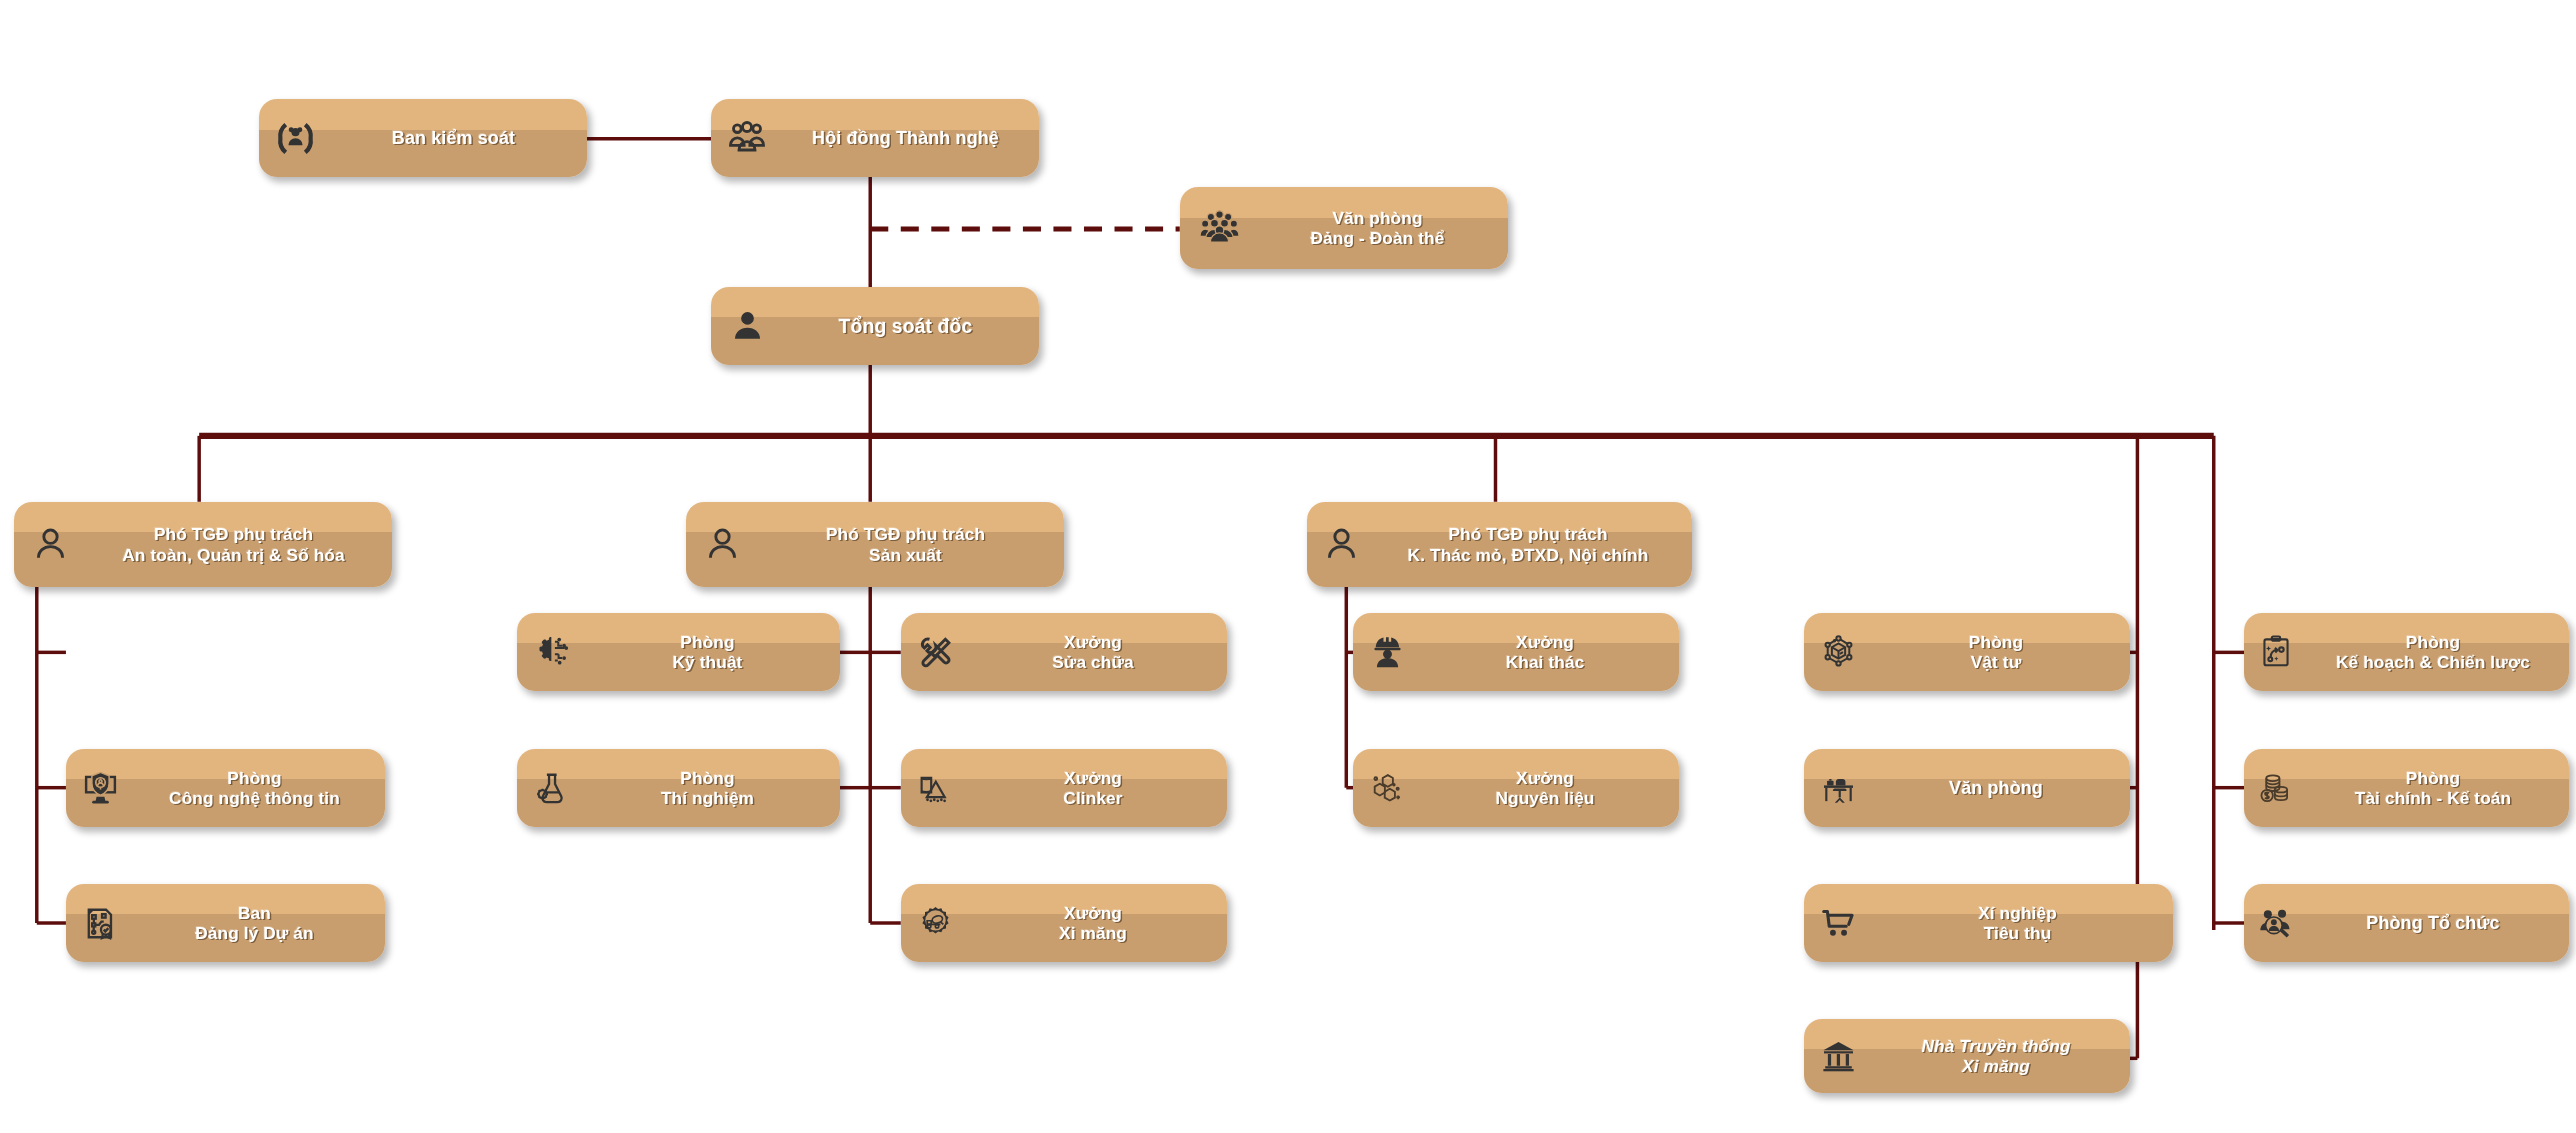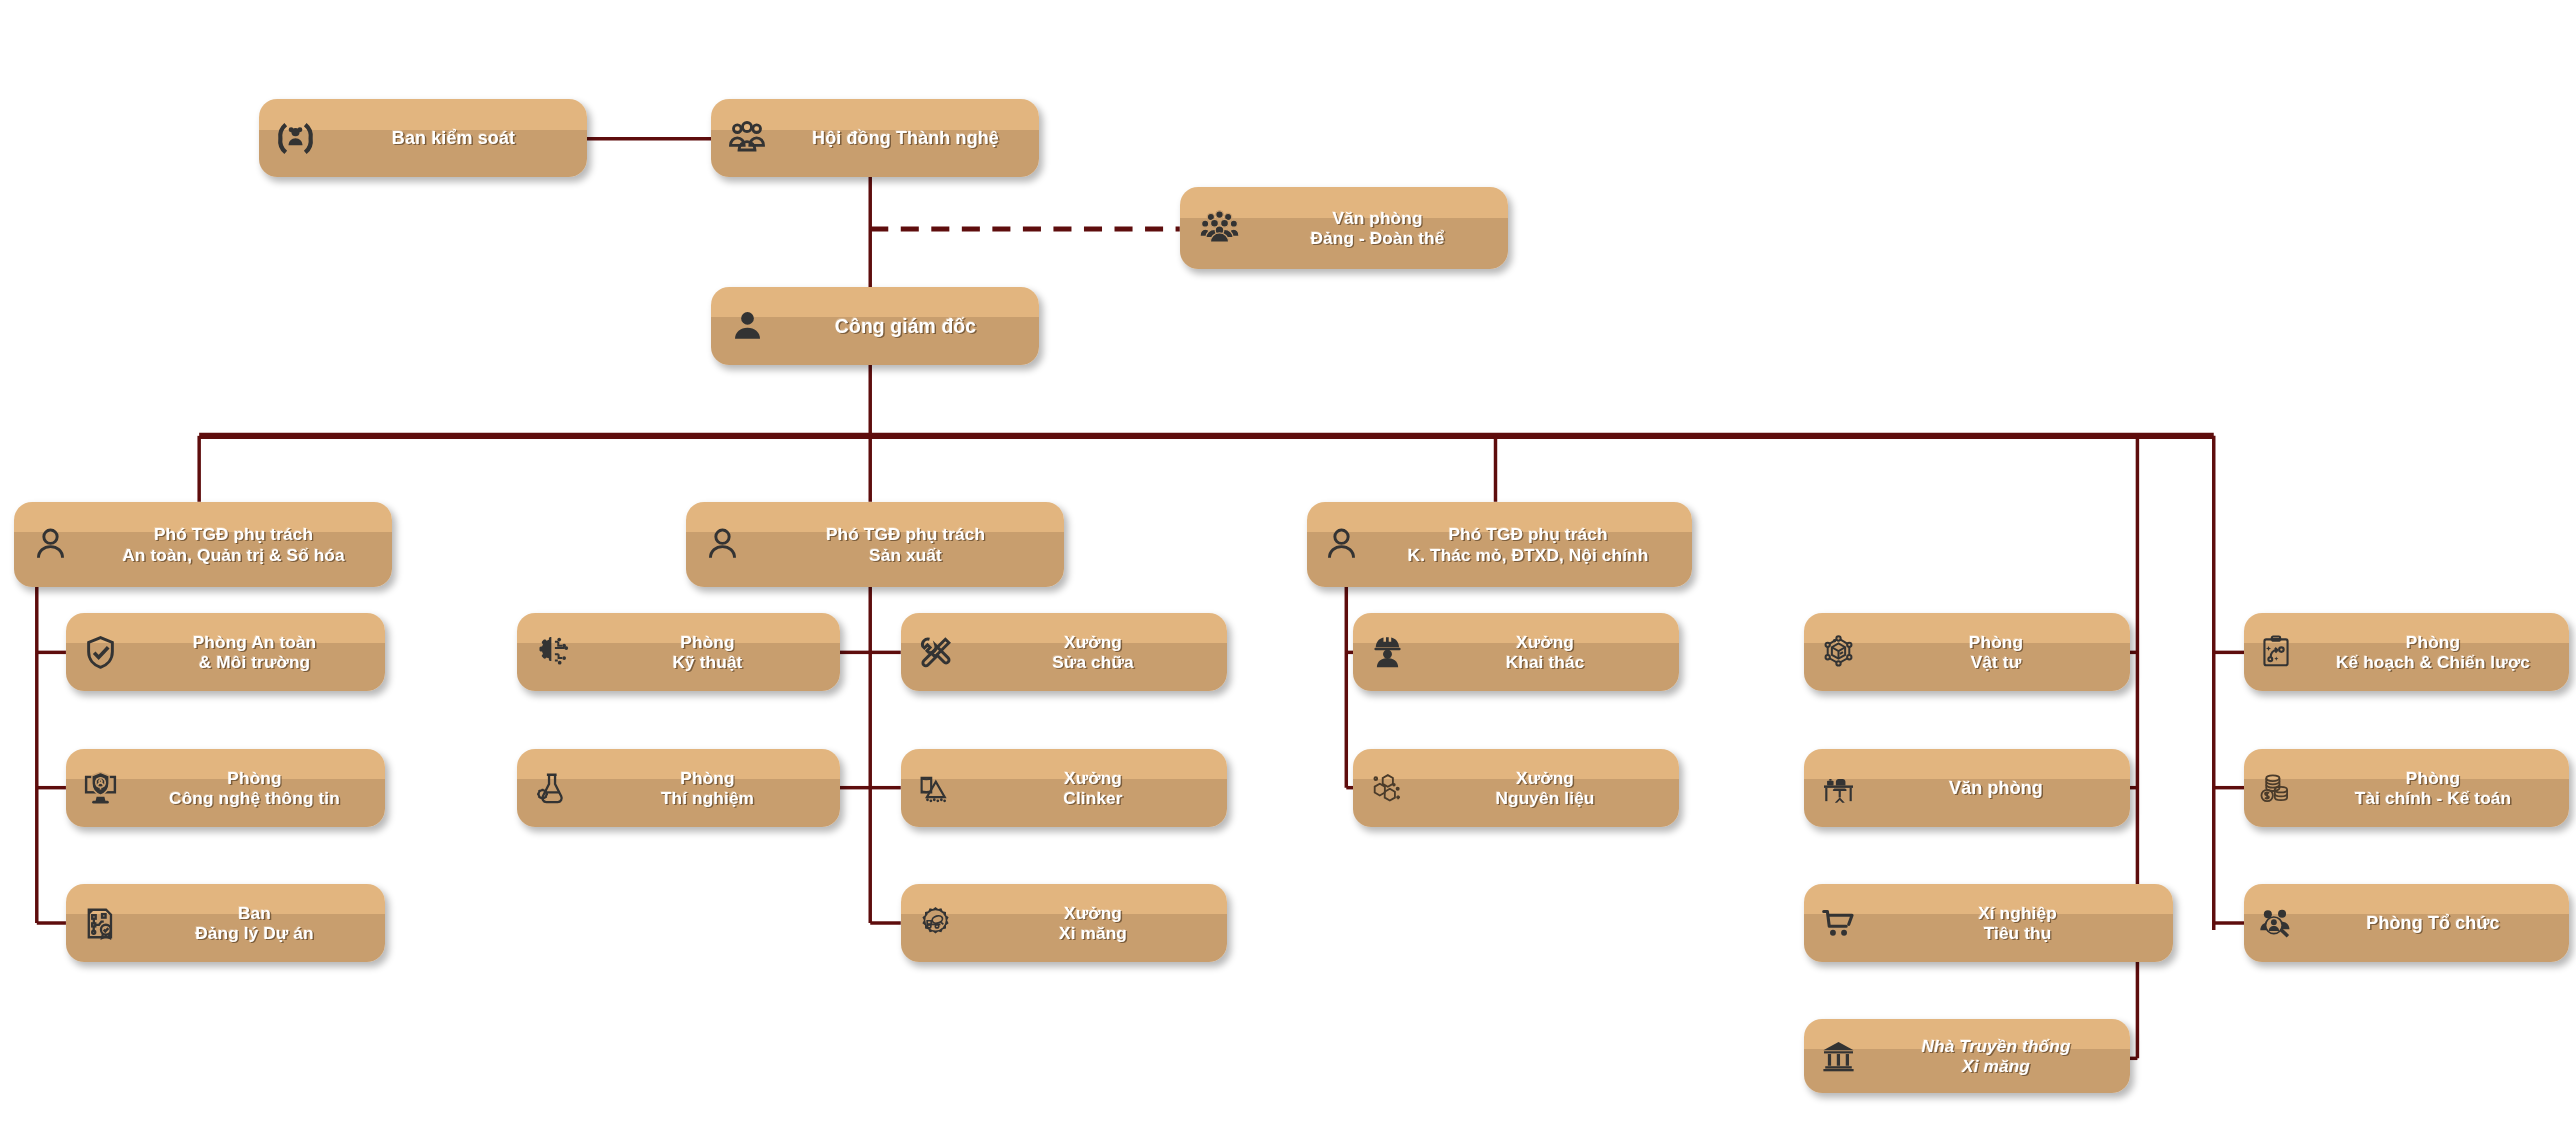--- a/index.html
+++ b/index.html
@@ -177,21 +177,21 @@
 Đảng - Đoàn thể</span>
   </div>
 
   <div class="node" style="left:711px; top:287px; width:328px; height:78px;">
     <span class="node-icon" style="width:72px;">
       <svg width="39" height="39" viewBox="0 0 24 24" fill="#333" stroke="none">
         <circle cx="12" cy="7" r="3.9"></circle>
         <path d="M4.3 19.6c0-4.2 3.4-6.9 7.7-6.9s7.7 2.7 7.7 6.9z"></path>
       </svg>
     </span>
-    <span class="node-label fs-28">Công giám đốc</span>
+    <span class="node-label fs-28">Tổng soát đốc</span>
   </div>
 
   <div class="node" style="left:14px; top:502px; width:378px; height:85px;">
     <span class="node-icon" style="width:72px;">
       <svg width="39" height="39" viewBox="0 0 24 24" fill="none" stroke="#333" stroke-width="1.8">
         <circle cx="12" cy="7.2" r="4.1"></circle>
         <path d="M4.6 20.2c0-4.2 3.3-6.9 7.4-6.9s7.4 2.7 7.4 6.9"></path>
       </svg>
     </span>
     <span class="node-label fs-25">Phó TGĐ phụ trách
@@ -213,30 +213,20 @@
     <span class="node-icon" style="width:68px;">
       <svg width="39" height="39" viewBox="0 0 24 24" fill="none" stroke="#333" stroke-width="1.8">
         <circle cx="12" cy="7.2" r="4.1"></circle>
         <path d="M4.6 20.2c0-4.2 3.3-6.9 7.4-6.9s7.4 2.7 7.4 6.9"></path>
       </svg>
     </span>
     <span class="node-label fs-25">Phó TGĐ phụ trách
 K. Thác mỏ, ĐTXD, Nội chính</span>
   </div>
 
-  <div class="node" style="left:66px; top:613px; width:319px; height:78px;">
-    <span class="node-icon" style="width:69px;">
-      <svg width="37" height="37" viewBox="0 0 24 24" fill="none" stroke="#333" stroke-width="1.9">
-        <path d="M12 2.4 4.3 5.5v6.0c0 4.9 3.2 8.6 7.7 10.1 4.5-1.5 7.7-5.2 7.7-10.1v-6.0z"></path>
-        <path d="M7.9 12.2l2.9 3.0 6.2-6.6" stroke-width="2.4"></path>
-      </svg>
-    </span>
-    <span class="node-label fs-25">Phòng An toàn
-&amp; Môi trường</span>
-  </div>
 
   <div class="node" style="left:66px; top:749px; width:319px; height:78px;">
     <span class="node-icon" style="width:69px;">
       <svg width="39" height="39" viewBox="0 0 24 24" fill="#333" stroke="none">
         <path d="M2.4 4.1h19.2v11.0H2.4z" fill="#333"></path>
         <rect x="3.9" y="5.6" width="16.2" height="8.0" fill="#c89e6e"></rect>
         <path d="M9.6 17.0h4.8l0.7 3.0H8.9z"></path>
         <rect x="6.9" y="19.6" width="10.2" height="1.7" rx="0.8"></rect>
         <path d="M12 2.1 6.7 4.2v4.6c0 3.6 2.3 6.2 5.3 7.3 3.0-1.1 5.3-3.7 5.3-7.3V4.2z" fill="#333" stroke="#c89e6e" stroke-width="0.9"></path>
         <g fill="none" stroke="#c89e6e" stroke-width="1.0">

